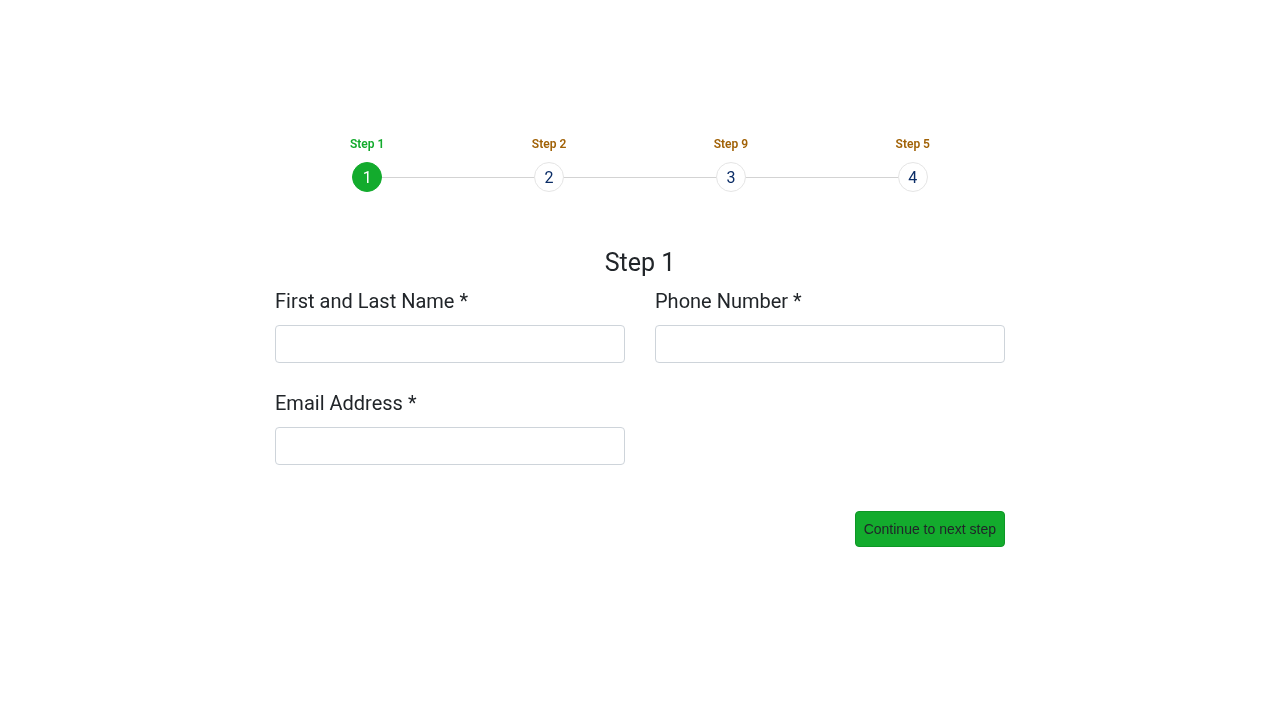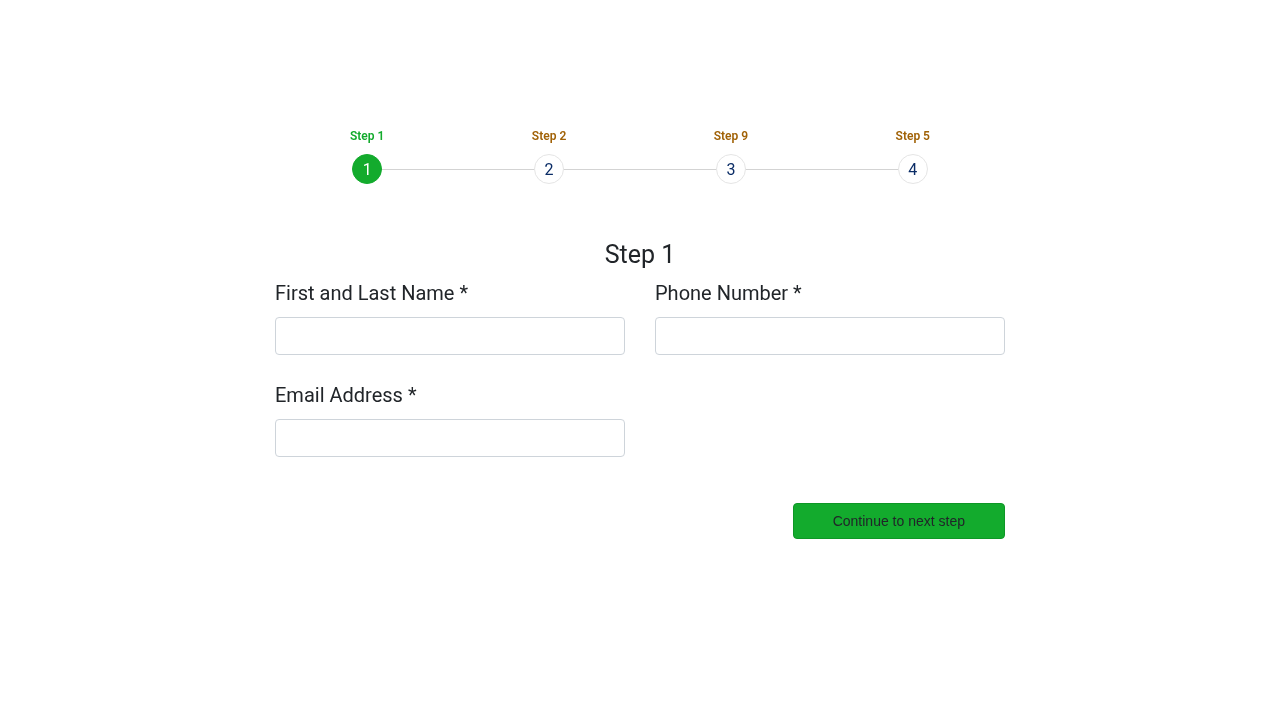--- a/index.html
+++ b/index.html
@@ -9,21 +9,21 @@
     }
     body {
       font-family: -apple-system, BlinkMacSystemFont, "Segoe UI", Roboto, Helvetica, Arial, sans-serif;
       background: #fff;
       width: 1280px;
       height: 720px;
       color: #212529;
     }
     .container {
       width: 730px;
-      margin: 4px auto;
+      margin: 12px auto;
       padding-top: 125px;
     }
     .stepper {
       position: relative;
       display: flex;
       justify-content: space-between;
       margin: 0 75px;
     }
     .stepper-line {
       position: absolute;
@@ -100,21 +100,21 @@
     .actions {
       margin-top: 46px;
       display: flex;
       justify-content: flex-end;
     }
     .btn-continue {
       background: #13ab2d;
       color: #212529;
       border: 1px solid #0e9726;
       border-radius: 4px;
-      padding: 9px 39px;
+      padding: 9px 8px;
       font-size: 14px;
       cursor: pointer;
     }
   </style>
 </head>
 <body>
 
 <div class="container">
   <div class="stepper">
     <div class="stepper-line"></div>

